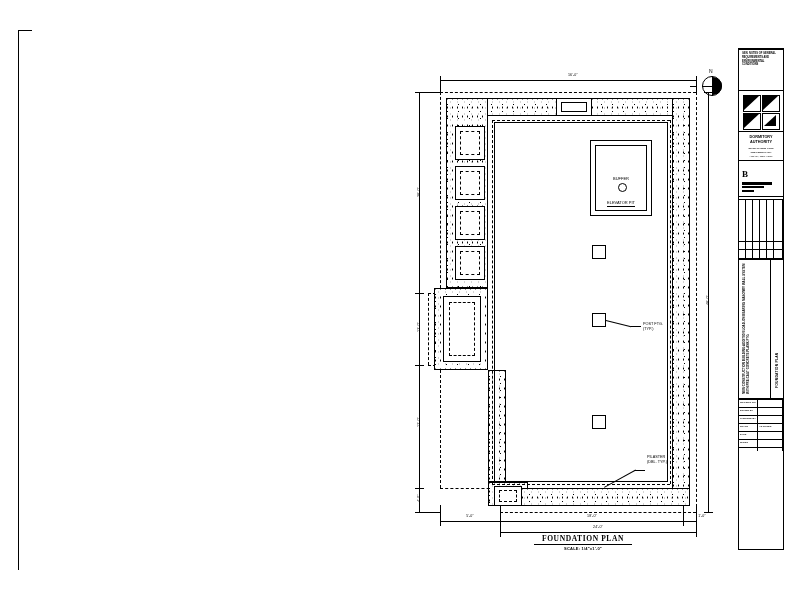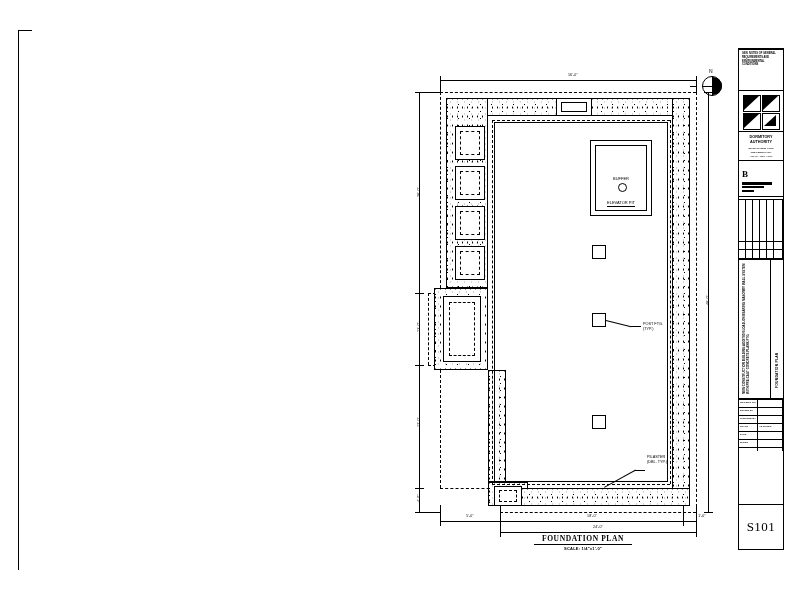--- a/index.html
+++ b/index.html
@@ -340,16 +340,15 @@
       <div class="vl" style="left:43px;"></div>
       <span style="position:absolute;left:1px;top:2px;font-size:2.4px;font-weight:bold;">PROJECT NO.</span>
       <span style="position:absolute;left:1px;top:10px;font-size:2.4px;font-weight:bold;">DRAWN BY</span>
       <span style="position:absolute;left:1px;top:18px;font-size:2.4px;font-weight:bold;">CHECKED BY</span>
       <span style="position:absolute;left:1px;top:26px;font-size:2.4px;font-weight:bold;">SCALE</span>
       <span style="position:absolute;left:20px;top:26px;font-size:2.4px;font-weight:bold;">AS NOTED</span>
       <span style="position:absolute;left:1px;top:34px;font-size:2.4px;font-weight:bold;">DATE</span>
       <span style="position:absolute;left:1px;top:42px;font-size:2.4px;font-weight:bold;">SHEET</span>
     </div>
 
-    <div id="sheet-no">S101</div>
   </div>
 
 </div>
 
 </body></html>

